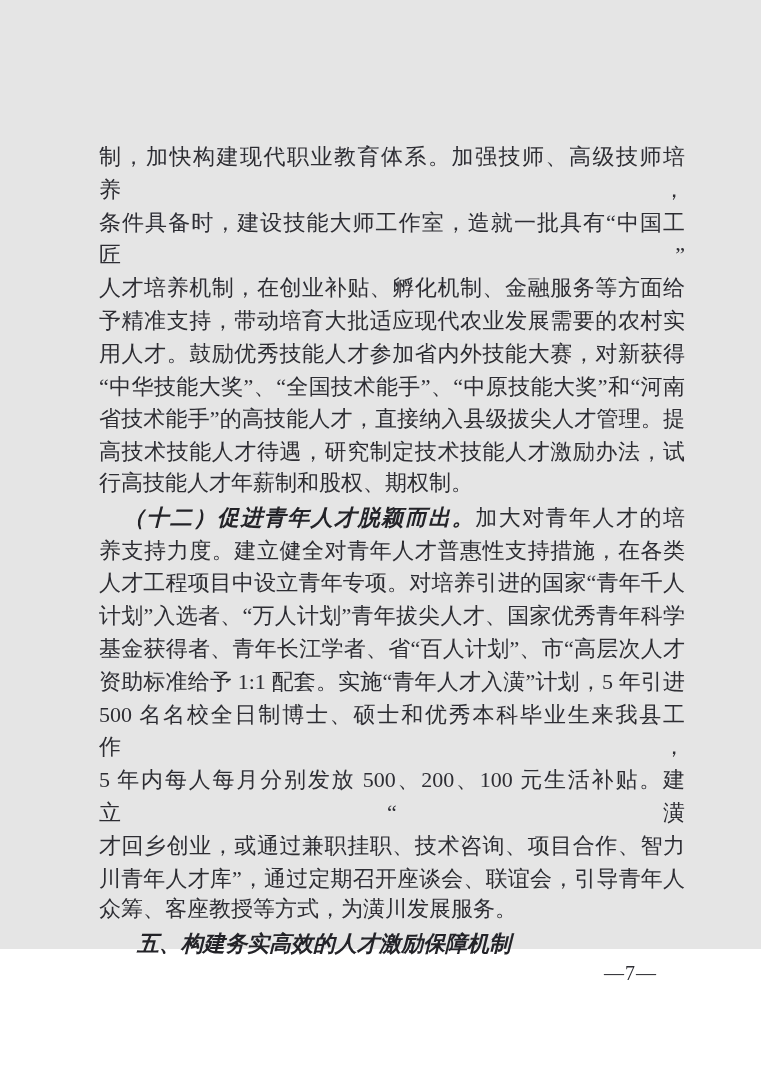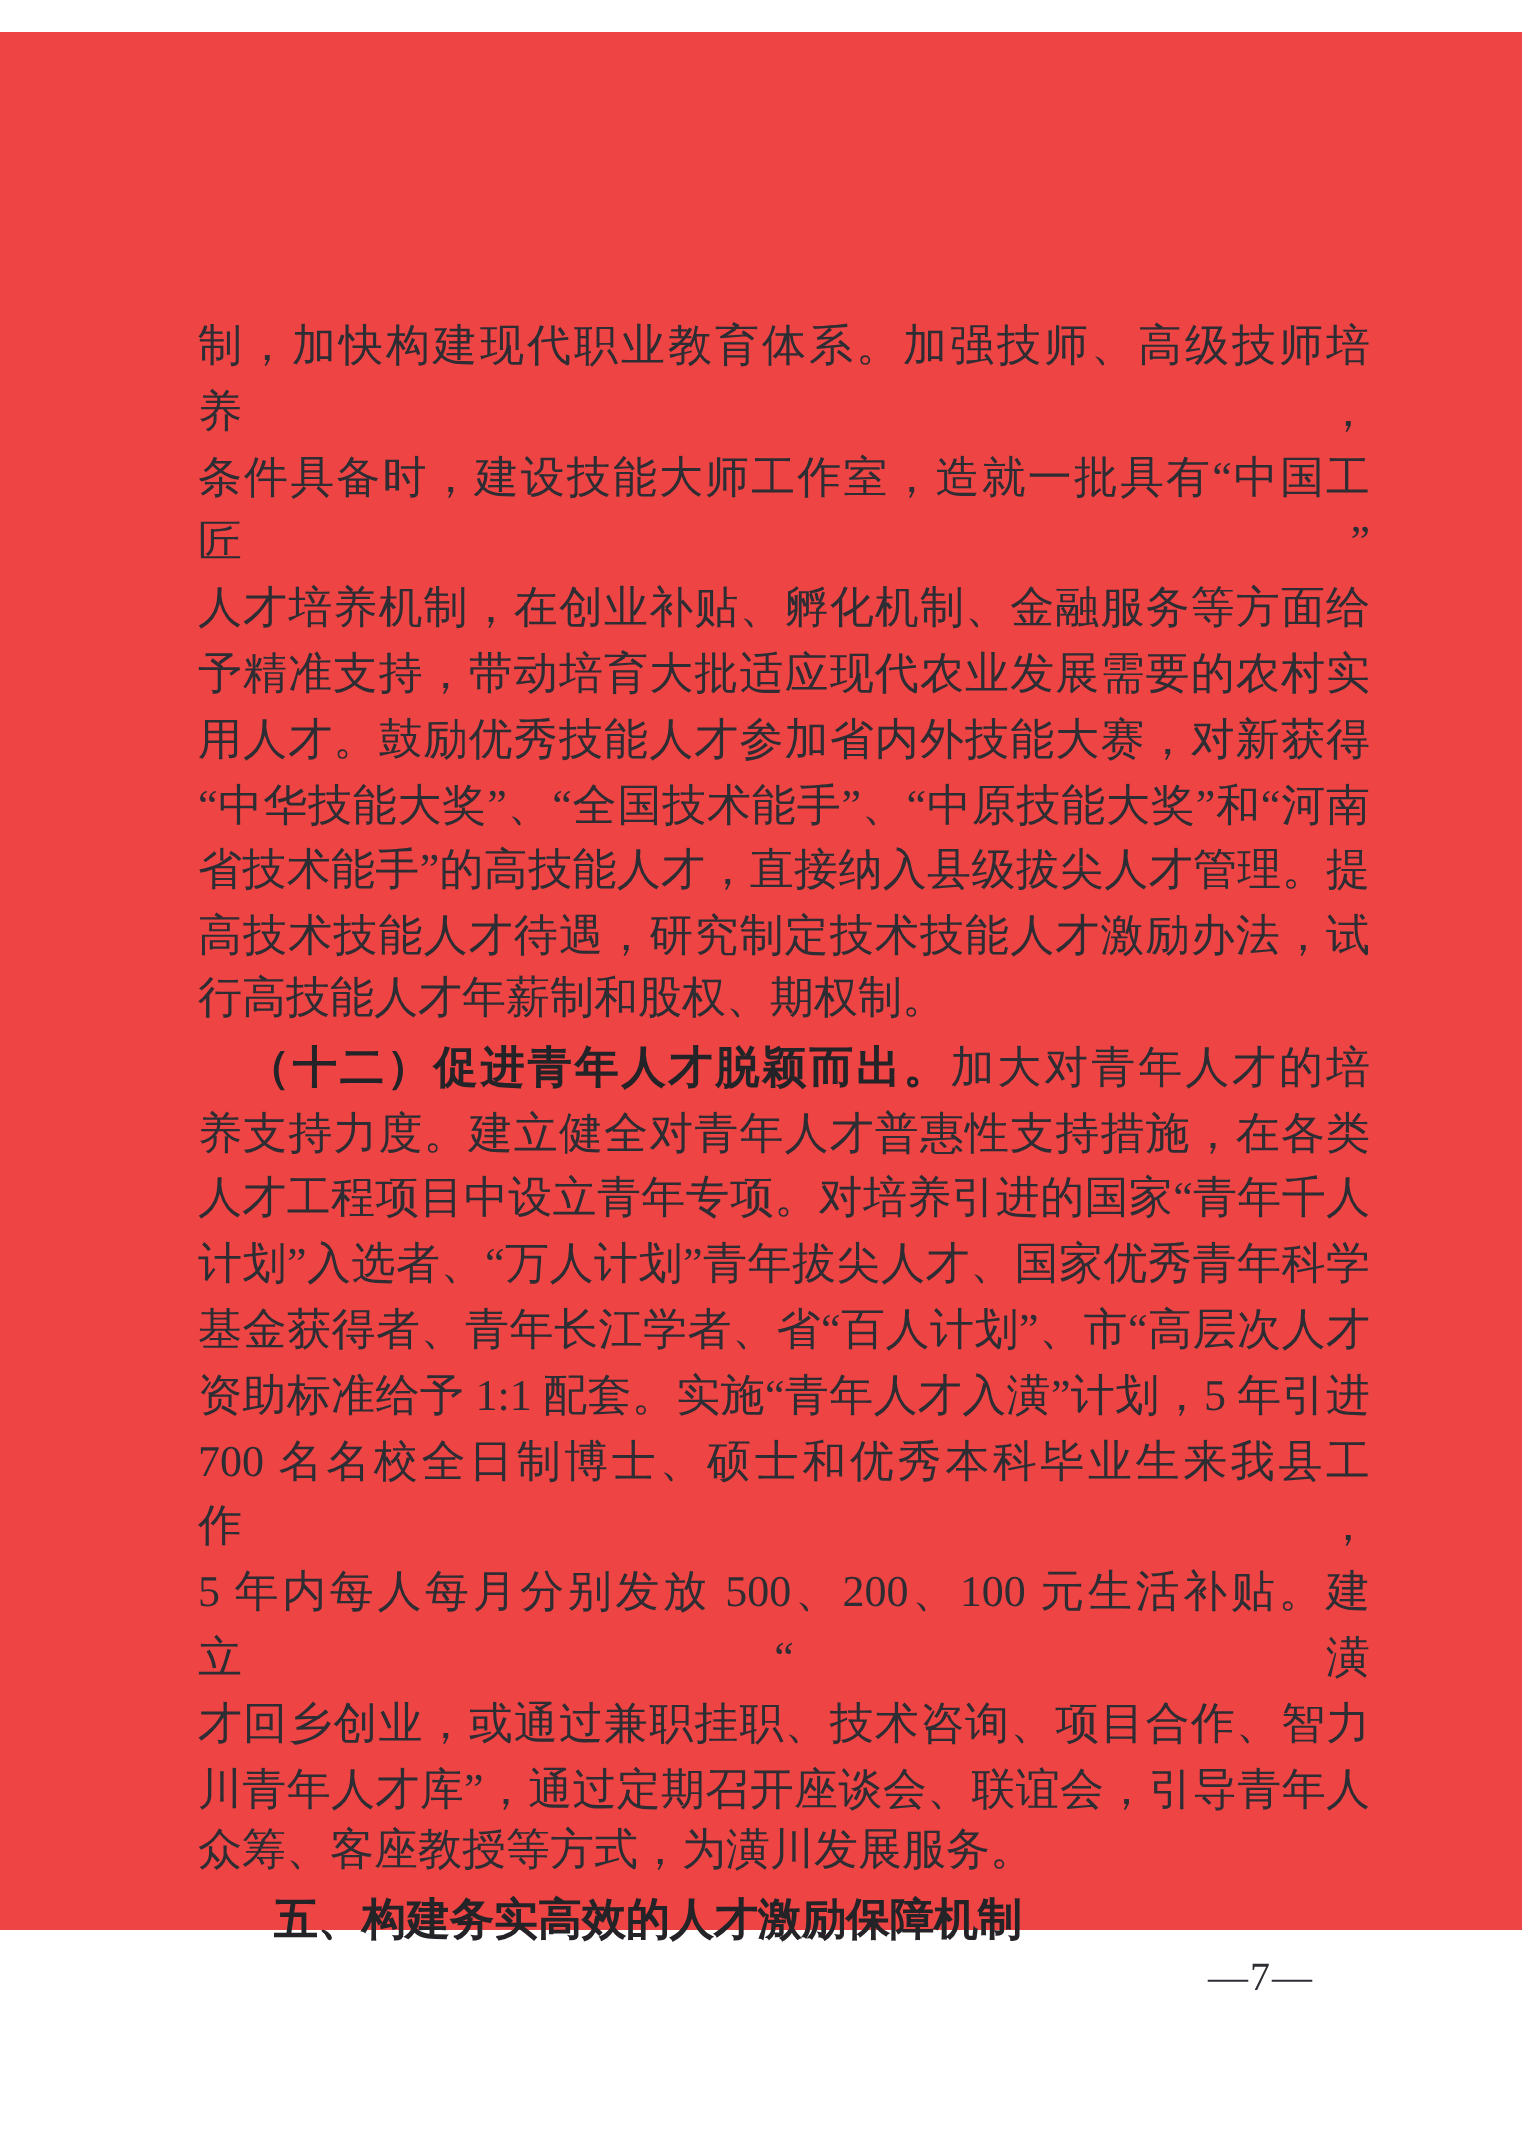--- a/index.html
+++ b/index.html
@@ -12,22 +12,21 @@
     background: #ffffff;
     position: relative;
     overflow: hidden;
     font-family: "Liberation Serif", "DejaVu Serif", serif;
   }
   .page-canvas {
     position: absolute;
     left: 0; top: 0;
     width: 761px;
     height: 949px;
-    background: #ef4444;
-    margin-top: 16px;
+    background: #e5e5e5;
   }
   .text-block {
     position: absolute;
     left: 99px;
     top: 141px;
     width: 586px;
     color: #2d2d33;
     font-size: 22px;
     line-height: 32.8px;
   }
@@ -48,20 +47,21 @@
     text-align: left;
     text-align-last: left;
     text-indent: 38px;
     font-family: "Liberation Sans", "DejaVu Sans", sans-serif;
     font-weight: 700;
     color: #232328;
   }
   .seg-bold {
     font-weight: 700;
     color: #232328;
+    font-style: italic;
   }
   .page-number {
     position: absolute;
     left: 604px;
     top: 962px;
     font-size: 20px;
     letter-spacing: 1px;
     color: #2d2d33;
     font-family: "Liberation Serif", "DejaVu Serif", serif;
   }
@@ -79,21 +79,21 @@
       <div class="line"><span>“中华技能大奖”、“全国技术能手”、“中原技能大奖”和“河南</span></div>
       <div class="line"><span>省技术能手”的高技能人才，直接纳入县级拔尖人才管理。提</span></div>
       <div class="line"><span>高技术技能人才待遇，研究制定技术技能人才激励办法，试</span></div>
       <div class="line end"><span>行高技能人才年薪制和股权、期权制。</span></div>
       <div class="line indent"><span class="seg-bold">（十二）促进青年人才脱颖而出。</span><span>加大对青年人才的培</span></div>
       <div class="line"><span>养支持力度。建立健全对青年人才普惠性支持措施，在各类</span></div>
       <div class="line"><span>人才工程项目中设立青年专项。对培养引进的国家“青年千人</span></div>
       <div class="line"><span>计划”入选者、“万人计划”青年拔尖人才、国家优秀青年科学</span></div>
       <div class="line"><span>基金获得者、青年长江学者、省“百人计划”、市“高层次人才</span></div>
       <div class="line"><span>资助标准给予 1:1 配套。实施“青年人才入潢”计划，5 年引进</span></div>
-      <div class="line"><span>700 名名校全日制博士、硕士和优秀本科毕业生来我县工作，</span></div>
+      <div class="line"><span>500 名名校全日制博士、硕士和优秀本科毕业生来我县工作，</span></div>
       <div class="line"><span>5 年内每人每月分别发放 500、200、100 元生活补贴。建立“潢</span></div>
       <div class="line"><span>才回乡创业，或通过兼职挂职、技术咨询、项目合作、智力</span></div>
       <div class="line"><span>川青年人才库”，通过定期召开座谈会、联谊会，引导青年人</span></div>
       <div class="line end"><span>众筹、客座教授等方式，为潢川发展服务。</span></div>
       <div class="line heading"><span class="seg-bold">五、构建务实高效的人才激励保障机制</span></div>
     </div>
   <div class="page-number">—7—</div>
 </div>
 
 </body></html>

